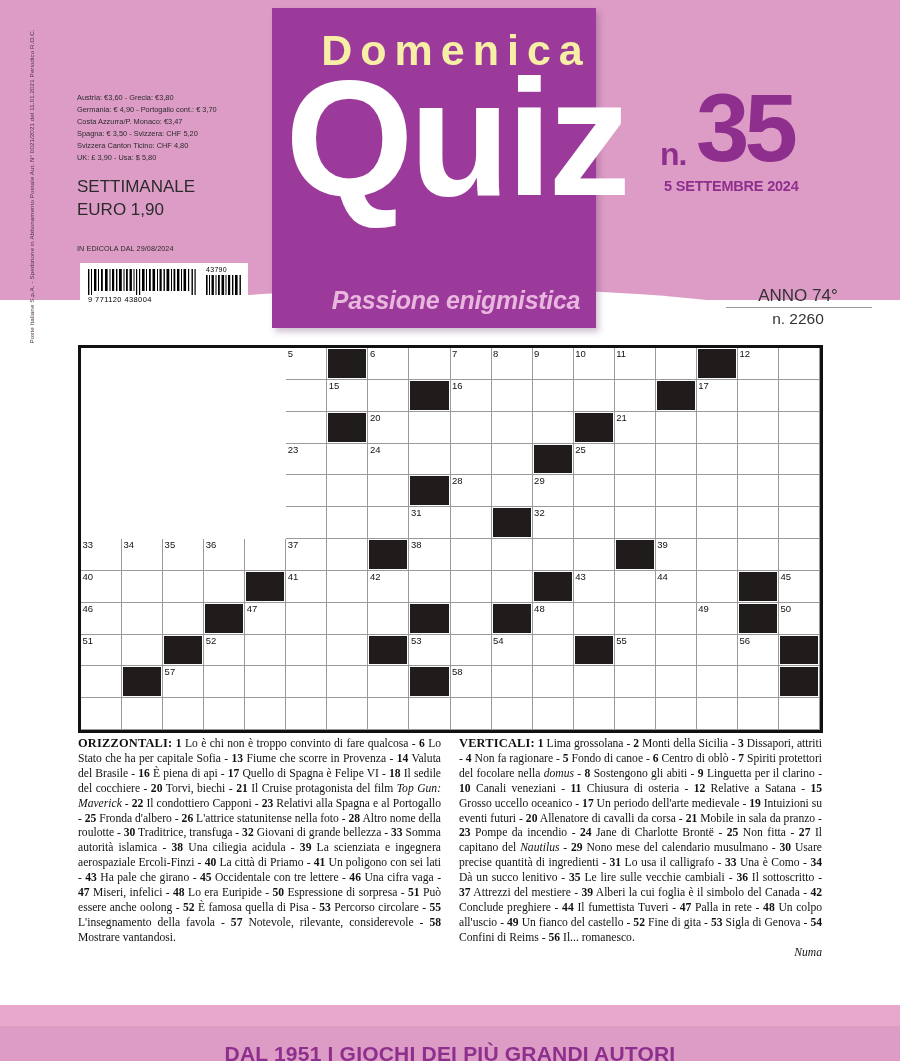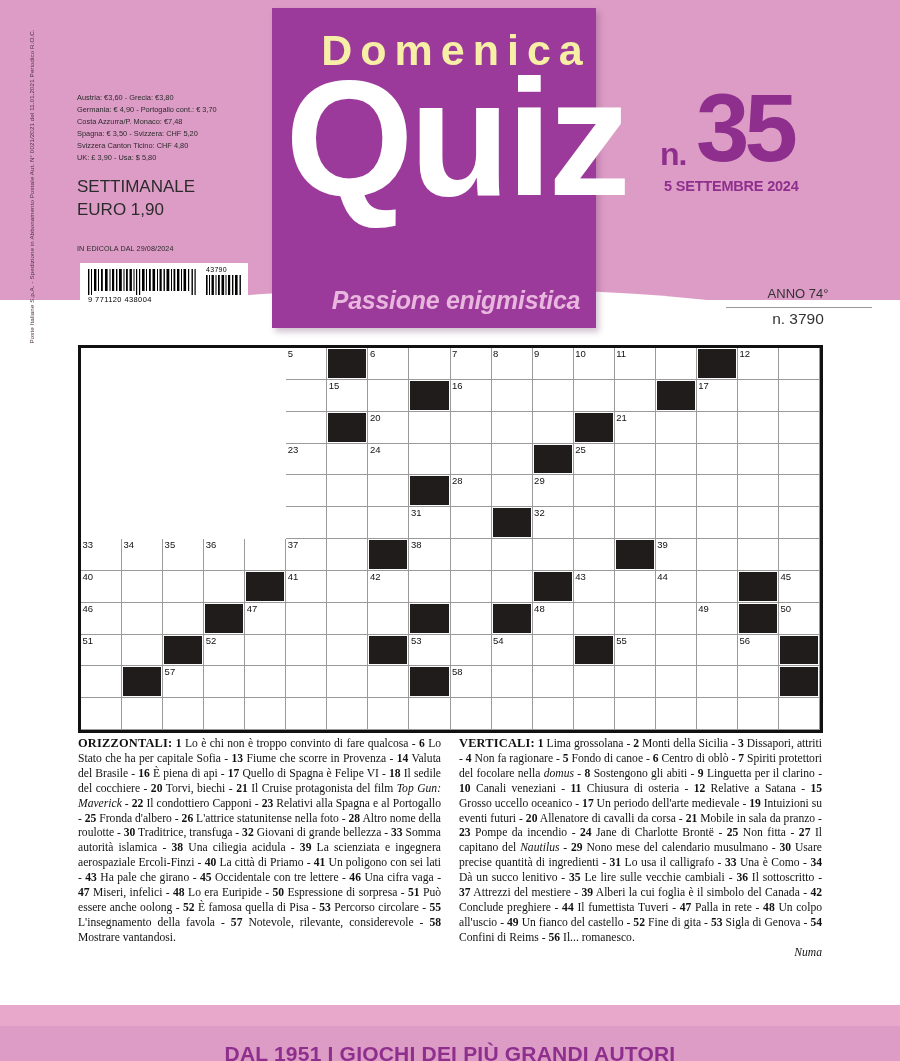--- a/index.html
+++ b/index.html
@@ -80,21 +80,21 @@
   #iss-num{
     position:absolute;left:46px;top:-6px;font-size:96px;font-weight:bold;
     color:#8e2f8e;letter-spacing:-5px;line-height:1;
   }
   #iss-date{
     position:absolute;left:14px;top:92px;font-size:14.5px;font-weight:bold;
     color:#8e2f8e;letter-spacing:-.2px;
   }
   #anno{
     position:absolute;left:718px;top:286px;width:160px;text-align:center;
-    font-size:13px;color:#333;
+    font-size:17px;color:#333;
   }
   #anno-rule{
     position:absolute;left:726px;top:307px;width:146px;height:1px;background:#999;
   }
   #anno2{
     position:absolute;left:718px;top:310px;width:160px;text-align:center;
     font-size:15.5px;color:#333;
   }
   
   #grid-wrap{
@@ -194,21 +194,21 @@
 
 <div id="bg-pink"></div>
 <div id="bg-white"></div>
 <div id="bg-white-curve"></div>
 
 <div id="spine">Poste Italiane S.p.A. - Spedizione in Abbonamento Postale Aut. N° 0021/2021 del 11.01.2021 Periodico R.O.C.</div>
 
 <div id="prices">
     <div>Austria: €3,60 - Grecia: €3,80</div>
     <div>Germania: € 4,90 - Portogallo cont.: € 3,70</div>
-    <div>Costa Azzurra/P. Monaco: €7,48</div>
+    <div>Costa Azzurra/P. Monaco: €3,47</div>
     <div>Spagna: € 3,50 - Svizzera: CHF 5,20</div>
     <div>Svizzera Canton Ticino: CHF 4,80</div>
     <div>UK: £ 3,90 - Usa: $ 5,80</div>
   </div>
 
 <div id="settimanale">
   <div>SETTIMANALE</div>
   <div>EURO 1,90</div>
 </div>
 
@@ -276,21 +276,21 @@
   <div id="m-quiz">Quiz</div>
 </div>
 
 <div id="issue">
   <span id="iss-n">n.</span>
   <span id="iss-num">35</span>
   <span id="iss-date">5 SETTEMBRE 2024</span>
 </div>
 <div id="anno">ANNO 74°</div>
 <div id="anno-rule"></div>
-<div id="anno2">n. 3790</div>
+<div id="anno2">n. 2260</div>
 
 <div id="grid-wrap">
   <div id="grid">
   <div class="cell" style="grid-area: 1 / 6;">
         <span class="num">5</span>
       </div>
       <div class="cell blk" style="grid-area: 1 / 7;"></div>
       <div class="cell" style="grid-area: 1 / 8;">
         <span class="num">6</span>
       </div>

